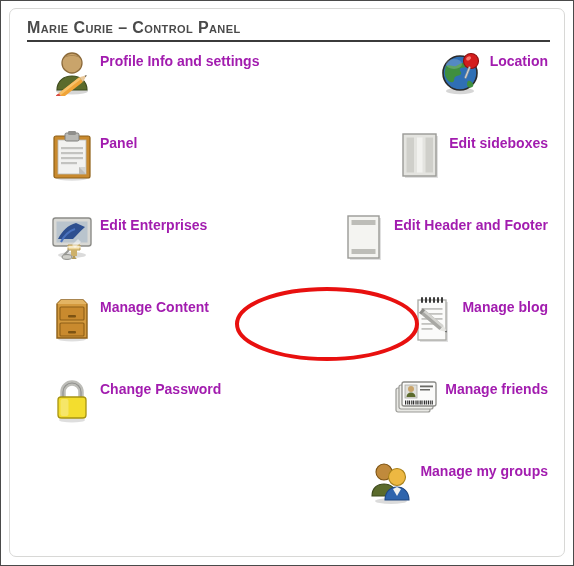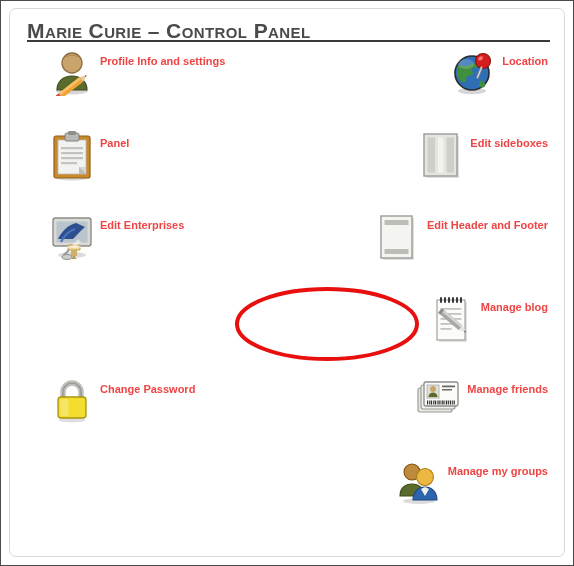--- a/index.html
+++ b/index.html
@@ -33,21 +33,21 @@
     box-sizing: border-box;
     border: 1px solid #d8d8d6;
     border-radius: 7px;
     background: #ffffff;
   }
 
   .panel-title {
     position: absolute;
     left: 17px;
     top: 10px;
-    font-size: 21px;
+    font-size: 16px;
     font-weight: bold;
     font-variant: small-caps;
     letter-spacing: 0.4px;
     color: #4a4a4a;
     white-space: nowrap;
   }
 
   .title-rule {
     position: absolute;
     left: 17px;
@@ -85,23 +85,23 @@
     flex: 0 0 52px;
     display: flex;
     align-items: flex-start;
     justify-content: center;
     padding-top: 3px;
     box-sizing: border-box;
   }
   .icon-box svg { display: block; }
 
   .item-label {
-    font-size: 11px;
+    font-size: 14px;
     font-weight: bold;
-    color: #ef4444;
+    color: #a21caf;
     line-height: 14px;
     padding-top: 9px;
     margin-left: 2px;
     white-space: nowrap;
   }
 
   
   .annotation {
     position: absolute;
     left: 224px;
@@ -238,20 +238,37 @@
               <rect x="5" y="4" width="31" height="42" fill="none" stroke="#9a9a96" stroke-width="1.4"></rect>
               <rect x="8.5" y="8" width="24" height="5" fill="#bdbdb8"></rect>
               <rect x="8.5" y="37" width="24" height="5" fill="#bdbdb8"></rect>
             </svg>
           </div>
           <div class="item-label">Edit Header and Footer</div>
         </div>
       </div>
 
       <div class="row">
+        <div class="cell col0">
+          <div class="icon-box">
+            <svg width="46" height="50" viewBox="0 0 46 50">
+              <ellipse cx="23" cy="45" rx="14" ry="2.6" fill="#000" opacity="0.13"></ellipse>
+              <path d="M8 10l4-4h22l4 4v34H8z" fill="#d49a3e"></path>
+              <path d="M8 10l4-4h22l4 4v34H8z" fill="none" stroke="#8e5f17" stroke-width="1.4"></path>
+              <rect x="11" y="13" width="24" height="13" rx="1" fill="#c98a2e"></rect>
+              <rect x="11" y="13" width="24" height="13" rx="1" fill="none" stroke="#8e5f17" stroke-width="1.1"></rect>
+              <rect x="11" y="29" width="24" height="13" rx="1" fill="#c98a2e"></rect>
+              <rect x="11" y="29" width="24" height="13" rx="1" fill="none" stroke="#8e5f17" stroke-width="1.1"></rect>
+              <rect x="19" y="21" width="8" height="2.4" rx="1" fill="#7d5312"></rect>
+              <rect x="19" y="37" width="8" height="2.4" rx="1" fill="#7d5312"></rect>
+              <path d="M12 6h22l4 4H8z" fill="#e3b463"></path>
+            </svg>
+          </div>
+          <div class="item-label">Manage Content</div>
+        </div>
 
         <div class="cell col1">
           <div class="icon-box">
             <svg width="46" height="52" viewBox="0 0 46 52">
               <rect x="9" y="8" width="28" height="40" fill="#000" opacity="0.12"></rect>
               <rect x="7" y="6" width="28" height="40" fill="#fbfbfa"></rect>
               <rect x="7" y="6" width="28" height="40" fill="none" stroke="#a8a8a4" stroke-width="1.3"></rect>
               <g fill="#3a3a3a">
                 <rect x="10" y="3" width="2" height="6" rx="1"></rect>
                 <rect x="14" y="3" width="2" height="6" rx="1"></rect>

